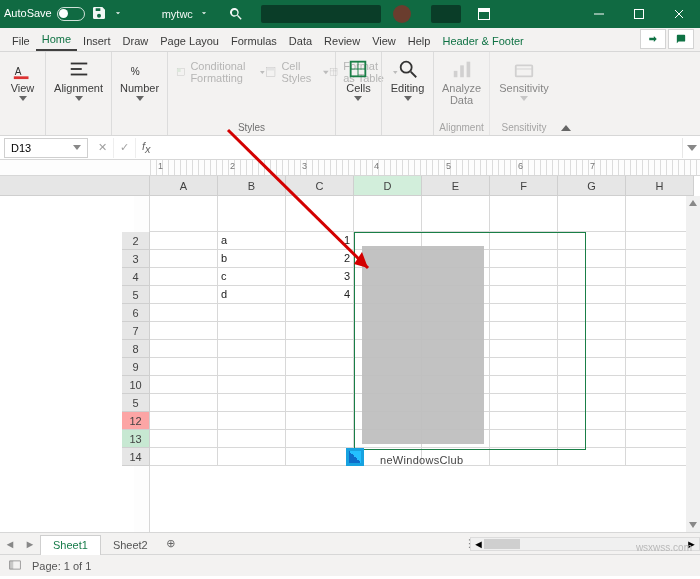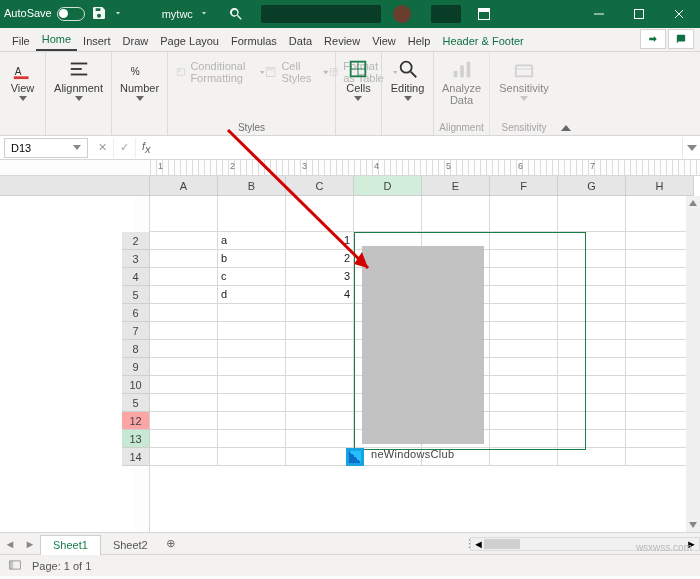--- a/index.html
+++ b/index.html
@@ -60,21 +60,21 @@
 .rownum{height:18px;width:28px;background:#e6e6e6;border-right:1px solid #cfcfcf;border-bottom:1px solid #cfcfcf;text-align:center;color:#424242;line-height:18px;margin-left:auto}
 .grid{flex:1;position:relative}
 .row{display:flex;height:18px}
 .cell{flex:0 0 68px;height:18px;border-right:1px solid #d8d8d8;border-bottom:1px solid #d8d8d8;padding:0 3px;line-height:17px;color:#222}
 .cell.r{text-align:right}
 .vscroll{position:absolute;right:0;top:20px;bottom:0;width:14px;background:#f0f0f0;display:flex;flex-direction:column;align-items:center;justify-content:space-between;padding:2px 0}
 .vscroll .arr{width:10px;height:10px;color:#888}
 
 .selbox{position:absolute;border:1px solid #1a7f47;background:transparent}
 .picture{position:absolute;background:#bfbfbf;border:1px solid #0f6a3f;opacity:.95}
-.brand{position:absolute;display:flex;align-items:flex-start;gap:7px;color:#444;font-size:15px;letter-spacing:.3px}
+.brand{position:absolute;display:flex;align-items:flex-end;gap:16px;color:#444;font-size:15px;letter-spacing:.3px}
 .brand .logo{width:18px;height:18px;background:#17a2e0;position:relative;clip-path:polygon(0 0,100% 0,100% 100%,0 100%)}
 .brand .logo::before{content:"";position:absolute;inset:3px;background:linear-gradient(45deg,#0d6cc9 0 50%,#23c0ff 50% 100%)}
 
 .tabstrip{height:22px;background:#f3f2f1;border-top:1px solid #d7d7d7;display:flex;align-items:center}
 .tarr{width:20px;height:20px;display:flex;align-items:center;justify-content:center;color:#888}
 .sheet-tab{height:20px;padding:0 12px;display:flex;align-items:center;border:1px solid #cfcfcf;border-bottom:none;background:#fff;color:#177c4a;margin-top:2px}
 .sheet-tab.inactive{background:transparent;border:none;color:#555}
 .addsheet{width:22px;height:20px;display:flex;align-items:center;justify-content:center;color:#666}
 .hscroll{margin-left:auto;width:230px;height:14px;background:#f0f0f0;display:flex;align-items:center;justify-content:space-between;padding:0 2px;border:1px solid #dcdcdc}
 .hscroll .thumb{width:36px;height:10px;background:#cfcfcf}

